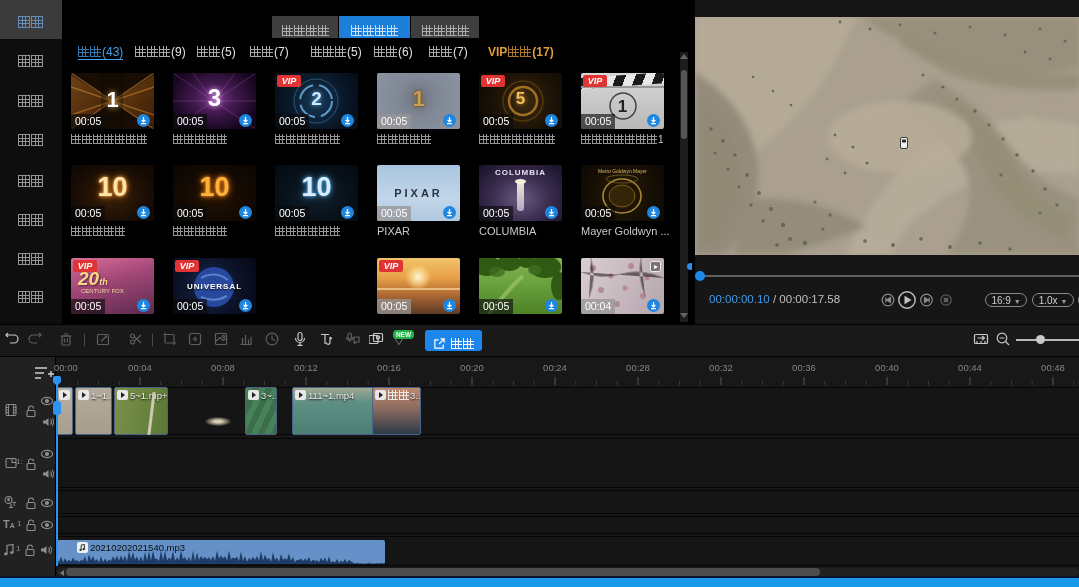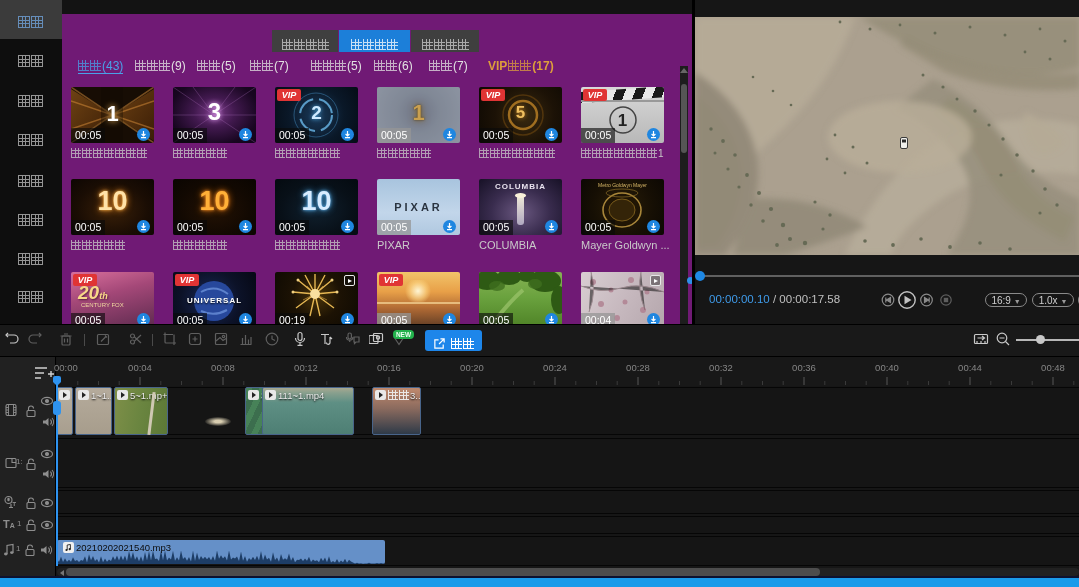--- a/index.html
+++ b/index.html
@@ -25,21 +25,21 @@
 <div class="ab" style="left:0;top:0;width:62px;height:324px;background:#0e0e0e"></div>
 <div class="ab" style="left:0;top:0;width:62px;height:39px;background:#3b3b3b"></div>
 <div class="ab" style="left:18px;top:13px;color:#74a9e4"><i class="c c12"></i><i class="c c12" style="margin-right:0"></i></div>
 <div class="ab" style="left:18px;top:52px;color:#c2c2c2"><i class="c c12"></i><i class="c c12" style="margin-right:0"></i></div>
 <div class="ab" style="left:18px;top:92px;color:#c2c2c2"><i class="c c12"></i><i class="c c12" style="margin-right:0"></i></div>
 <div class="ab" style="left:18px;top:131px;color:#c2c2c2"><i class="c c12"></i><i class="c c12" style="margin-right:0"></i></div>
 <div class="ab" style="left:18px;top:172px;color:#c2c2c2"><i class="c c12"></i><i class="c c12" style="margin-right:0"></i></div>
 <div class="ab" style="left:18px;top:211px;color:#c2c2c2"><i class="c c12"></i><i class="c c12" style="margin-right:0"></i></div>
 <div class="ab" style="left:18px;top:250px;color:#c2c2c2"><i class="c c12"></i><i class="c c12" style="margin-right:0"></i></div>
 <div class="ab" style="left:18px;top:288px;color:#c2c2c2"><i class="c c12"></i><i class="c c12" style="margin-right:0"></i></div>
-<div class="ab" style="left:62px;top:14px;width:630px;height:324px;background:#701a75;overflow:hidden">
+<div class="ab" style="left:62px;top:0;width:630px;height:324px;background:#000000;overflow:hidden">
 <div class="ab" style="left:210px;top:16px;width:66px;height:22px;background:#3f3f3f;color:#cfcfcf;text-align:center;padding-top:5px"><i class="c"></i><i class="c"></i><i class="c"></i><i class="c" style="margin-right:0"></i></div>
 <div class="ab" style="left:277px;top:16px;width:71px;height:22px;background:#1c7fd9;color:#fff;text-align:center;padding-top:5px"><i class="c"></i><i class="c"></i><i class="c"></i><i class="c" style="margin-right:0"></i></div>
 <div class="ab" style="left:349px;top:16px;width:68px;height:22px;background:#3f3f3f;color:#cfcfcf;text-align:center;padding-top:5px"><i class="c"></i><i class="c"></i><i class="c"></i><i class="c" style="margin-right:0"></i></div>
 <div class="ab" style="left:16px;top:45px;border-bottom:1px solid #4aa0e8;color:#4aa0e8;font-size:12px"><i class="c"></i><i class="c"></i><span style="vertical-align:0px">(43)</span></div>
 <div class="ab" style="left:73px;top:45px;color:#e2e2e2;font-size:12px"><i class="c"></i><i class="c"></i><i class="c"></i><span style="vertical-align:0px">(9)</span></div>
 <div class="ab" style="left:135px;top:45px;color:#e2e2e2;font-size:12px"><i class="c"></i><i class="c"></i><span style="vertical-align:0px">(5)</span></div>
 <div class="ab" style="left:188px;top:45px;color:#e2e2e2;font-size:12px"><i class="c"></i><i class="c"></i><span style="vertical-align:0px">(7)</span></div>
 <div class="ab" style="left:249px;top:45px;color:#e2e2e2;font-size:12px"><i class="c"></i><i class="c"></i><i class="c"></i><span style="vertical-align:0px">(5)</span></div>
 <div class="ab" style="left:312px;top:45px;color:#e2e2e2;font-size:12px"><i class="c"></i><i class="c"></i><span style="vertical-align:0px">(6)</span></div>
 <div class="ab" style="left:367px;top:45px;color:#e2e2e2;font-size:12px"><i class="c"></i><i class="c"></i><span style="vertical-align:0px">(7)</span></div>
@@ -241,44 +241,20 @@
       </div>
     </div>
 <div class="thumb" style="left:111px;top:258px;background:radial-gradient(circle at 45% 50%,#1a2a5a 0%,#0c1228 55%,#060814 100%);">
       <svg width="83" height="56" style="position:absolute">
         <circle cx="41" cy="29" r="20" fill="#27489c"></circle>
         <path d="M28,20 q14,-8 27,2 M26,30 q16,-6 31,1 M28,39 q13,6 26,-1" stroke="#6a90d8" stroke-width="2" fill="none" opacity=".8"></path>
       </svg>
       <div class="ab" style="top:24px;width:100%;text-align:center;font-size:8px;font-weight:bold;color:#fff;letter-spacing:1px;text-shadow:0 1px 2px #000">UNIVERSAL</div>
 <div class="vip">VIP</div>
 <div class="dur ">00:05</div>
-<div class="dl">
-        <svg width="13" height="13" style="position:absolute">
-          <g stroke="#fff" stroke-width="1.2" fill="none">
-            <path d="M6.5,3 L6.5,7.5 M4.6,6 L6.5,8 L8.4,6 M4,9.6 L9,9.6"></path>
-          </g>
-        </svg>
-      </div>
-    </div>
-<div class="thumb" style="left:213px;top:258px;background:radial-gradient(circle at 50% 42%,#4a3408 0%,#1c1204 45%,#0d0902 100%);">
-      <svg width="83" height="56" style="position:absolute">
-        <g stroke="#f0c058" stroke-width="1.4" opacity=".95">
-          <path d="M40,22 L40,2 M40,22 L57,8 M40,22 L62,20 M40,22 L59,36 M40,22 L45,44 M40,22 L23,8 M40,22 L18,20 M40,22 L21,36 M40,22 L35,44 M40,22 L50,3 M40,22 L30,3"></path>
-        </g>
-        <g stroke="#c89840" stroke-width="1" opacity=".7">
-          <path d="M40,22 L48,14 M40,22 L32,14 M40,22 L52,28 M40,22 L28,28"></path>
-        </g>
-        <circle cx="40" cy="22" r="5" fill="#f8e0a0"></circle>
-        <circle cx="57" cy="8" r="1.5" fill="#f0d080"></circle>
-        <circle cx="23" cy="8" r="1.5" fill="#f0d080"></circle>
-        <circle cx="62" cy="20" r="1.5" fill="#f0d080"></circle>
-        <circle cx="18" cy="20" r="1.5" fill="#f0d080"></circle>
-      </svg>
-<div class="pb"></div>
-<div class="dur ">00:19</div>
 <div class="dl">
         <svg width="13" height="13" style="position:absolute">
           <g stroke="#fff" stroke-width="1.2" fill="none">
             <path d="M6.5,3 L6.5,7.5 M4.6,6 L6.5,8 L8.4,6 M4,9.6 L9,9.6"></path>
           </g>
         </svg>
       </div>
     </div>
 <div class="thumb" style="left:315px;top:258px;background:linear-gradient(#f2c46a 0%,#e8a048 35%,#b06a34 65%,#5c3a24 100%);">
       <div class="ab" style="left:26px;top:8px;width:30px;height:22px;background:radial-gradient(circle,rgba(255,250,220,.95) 0%,rgba(255,220,140,.55) 45%,rgba(255,200,100,0) 70%)"></div>
@@ -757,35 +733,35 @@
 </div>
 <div class="clip" style="left:75px;width:37px;background:linear-gradient(#b5ab9c,#a79d8c);">
 <div class="cliplab"><span class="chip"></span>1~1...</div>
 </div>
 <div class="clip" style="left:114px;width:54px;background:linear-gradient(100deg,#7e8f48 0%,#6a8540 50%,#5c7836 100%);">
 <div class="cliplab"><span class="chip"></span>5~1.mp+</div>
 </div>
 <div class="clip" style="left:245px;width:32px;background:repeating-linear-gradient(115deg,#478258 0 6px,#3c6e4e 6px 12px);">
 <div class="cliplab"><span class="chip"></span>3~...</div>
 </div>
-<div class="clip" style="left:262px;width:92px;background:linear-gradient(#a8a890 0%,#8aa08e 10%,#5e8f84 32%,#4e7f74 100%);">
+<div class="clip" style="left:292px;width:92px;background:linear-gradient(#a8a890 0%,#8aa08e 10%,#5e8f84 32%,#4e7f74 100%);">
 <div class="cliplab"><span class="chip"></span>111~1.mp4</div>
 </div>
 <div class="clip" style="left:372px;width:49px;background:linear-gradient(#c08a6e 0%,#8a6a5e 45%,#2e3a48 100%);">
 <div class="cliplab"><span class="chip"></span><i class="c c10" style="opacity:.95;color:#eee"></i><i class="c c10" style="opacity:.95;color:#eee"></i><span>3...</span></div>
 </div>
 <div class="ab" style="left:150px;top:35px;width:3px;height:43px;background:#cfc8b2;transform:rotate(7deg)"></div>
 <div class="ab" style="left:205px;top:60px;width:26px;height:9px;border-radius:50%;background:radial-gradient(ellipse,#d8cdb0 20%,rgba(216,205,176,0) 75%)"></div>
 <div class="ab" style="left:57px;top:183px;width:328px;height:24px;background:#6590c8;border-radius:2px;overflow:hidden">
 <svg class="ab" style="left:0;bottom:0" width="328" height="24" viewBox="0 0 328 24">
         <path d="M0,24 
 L0,19.0 L2,21.9 L4,16.5 L6,22.0 L8,18.3 L10,21.7 L12,19.8 L14,21.7 L16,17.3 L18,21.1 L20,20.0 L22,22.0 L24,19.9 L26,20.8 L28,16.2 L30,22.5 L32,14.2 L34,20.2 L36,16.0 L38,21.0 L40,19.0 L42,22.4 L44,16.3 L46,22.3 L48,18.4 L50,21.7 L52,19.4 L54,21.0 L56,16.3 L58,19.9 L60,15.5 L62,20.4 L64,15.4 L66,20.2 L68,15.6 L70,21.3 L72,11.0 L74,19.0 L76,12.0 L78,19.8 L80,16.2 L82,21.3 L84,16.3 L86,21.8 L88,12.0 L90,20.6 L92,11.0 L94,20.6 L96,10.5 L98,19.0 L100,18.4 L102,21.1 L104,10.5 L106,20.2 L108,10.5 L110,20.4 L112,17.5 L114,19.5 L116,10.7 L118,20.8 L120,17.3 L122,20.5 L124,10.5 L126,18.9 L128,16.9 L130,20.8 L132,17.0 L134,21.5 L136,10.5 L138,21.1 L140,12.5 L142,20.1 L144,16.1 L146,19.0 L148,16.7 L150,19.3 L152,16.9 L154,20.2 L156,16.0 L158,20.8 L160,10.5 L162,18.8 L164,15.2 L166,18.6 L168,16.2 L170,20.4 L172,10.5 L174,19.6 L176,17.4 L178,18.4 L180,16.4 L182,21.0 L184,11.5 L186,20.8 L188,15.9 L190,21.7 L192,17.9 L194,20.1 L196,16.7 L198,20.1 L200,15.7 L202,20.6 L204,11.0 L206,20.6 L208,14.4 L210,19.5 L212,17.7 L214,21.7 L216,12.3 L218,19.9 L220,17.5 L222,21.7 L224,14.1 L226,19.7 L228,18.2 L230,19.8 L232,13.6 L234,20.8 L236,17.0 L238,22.2 L240,19.7 L242,20.1 L244,18.6 L246,20.9 L248,18.6 L250,20.7 L252,16.8 L254,22.0 L256,19.4 L258,21.1 L260,20.2 L262,22.2 L264,17.7 L266,21.0 L268,17.6 L270,22.3 L272,16.2 L274,22.5 L276,20.9 L278,22.4 L280,19.0 L282,22.8 L284,20.4 L286,22.3 L288,18.8 L290,22.8 L292,19.8 L294,21.6 L296,22.4 L298,23.5 L300,22.7 L302,23.6 L304,23.3 L306,23.8 L308,23.4 L310,23.4 L312,22.7 L314,23.4 L316,23.4 L318,23.5 L320,22.9 L322,23.5 L324,23.1 L326,23.4 L328,23.3 
 L328,24 Z" fill="#1d3d66"></path>
       </svg>
-<div class="ab" style="left:6px;top:2px;height:11px;color:#0c0c0c;font-size:9.5px;white-space:nowrap"><svg width="11" height="11" viewBox="0 0 11 11" style="vertical-align:-2px;margin-right:2px">
+<div class="ab" style="left:20px;top:2px;height:11px;color:#0c0c0c;font-size:9.5px;white-space:nowrap"><svg width="11" height="11" viewBox="0 0 11 11" style="vertical-align:-2px;margin-right:2px">
           <rect width="11" height="11" rx="2" fill="#f0f0f0"></rect>
           <path d="M4.2,8 L4.2,3 L7.4,2.5 L7.4,7.2" stroke="#222" stroke-width=".9" fill="none"></path>
           <circle cx="3.5" cy="8" r="1.1" fill="#222"></circle>
           <circle cx="6.7" cy="7.2" r="1.1" fill="#222"></circle>
         </svg>20210202021540.mp3</div>
 </div>
 <div class="ab" style="left:56px;top:20px;width:1.6px;height:189px;background:#2e93f0"></div>
 <div class="ab" style="left:53px;top:19px;width:8px;height:6px;background:#2e93f0;border-radius:2px 2px 0 0"></div>
 <div class="ab" style="left:53px;top:25px;width:0;height:0;border-left:4px solid transparent;border-right:4px solid transparent;border-top:4px solid #2e93f0"></div>
 <div class="ab" style="left:52.5px;top:44px;width:8px;height:14px;background:#2e93f0;border-radius:3px"></div>

